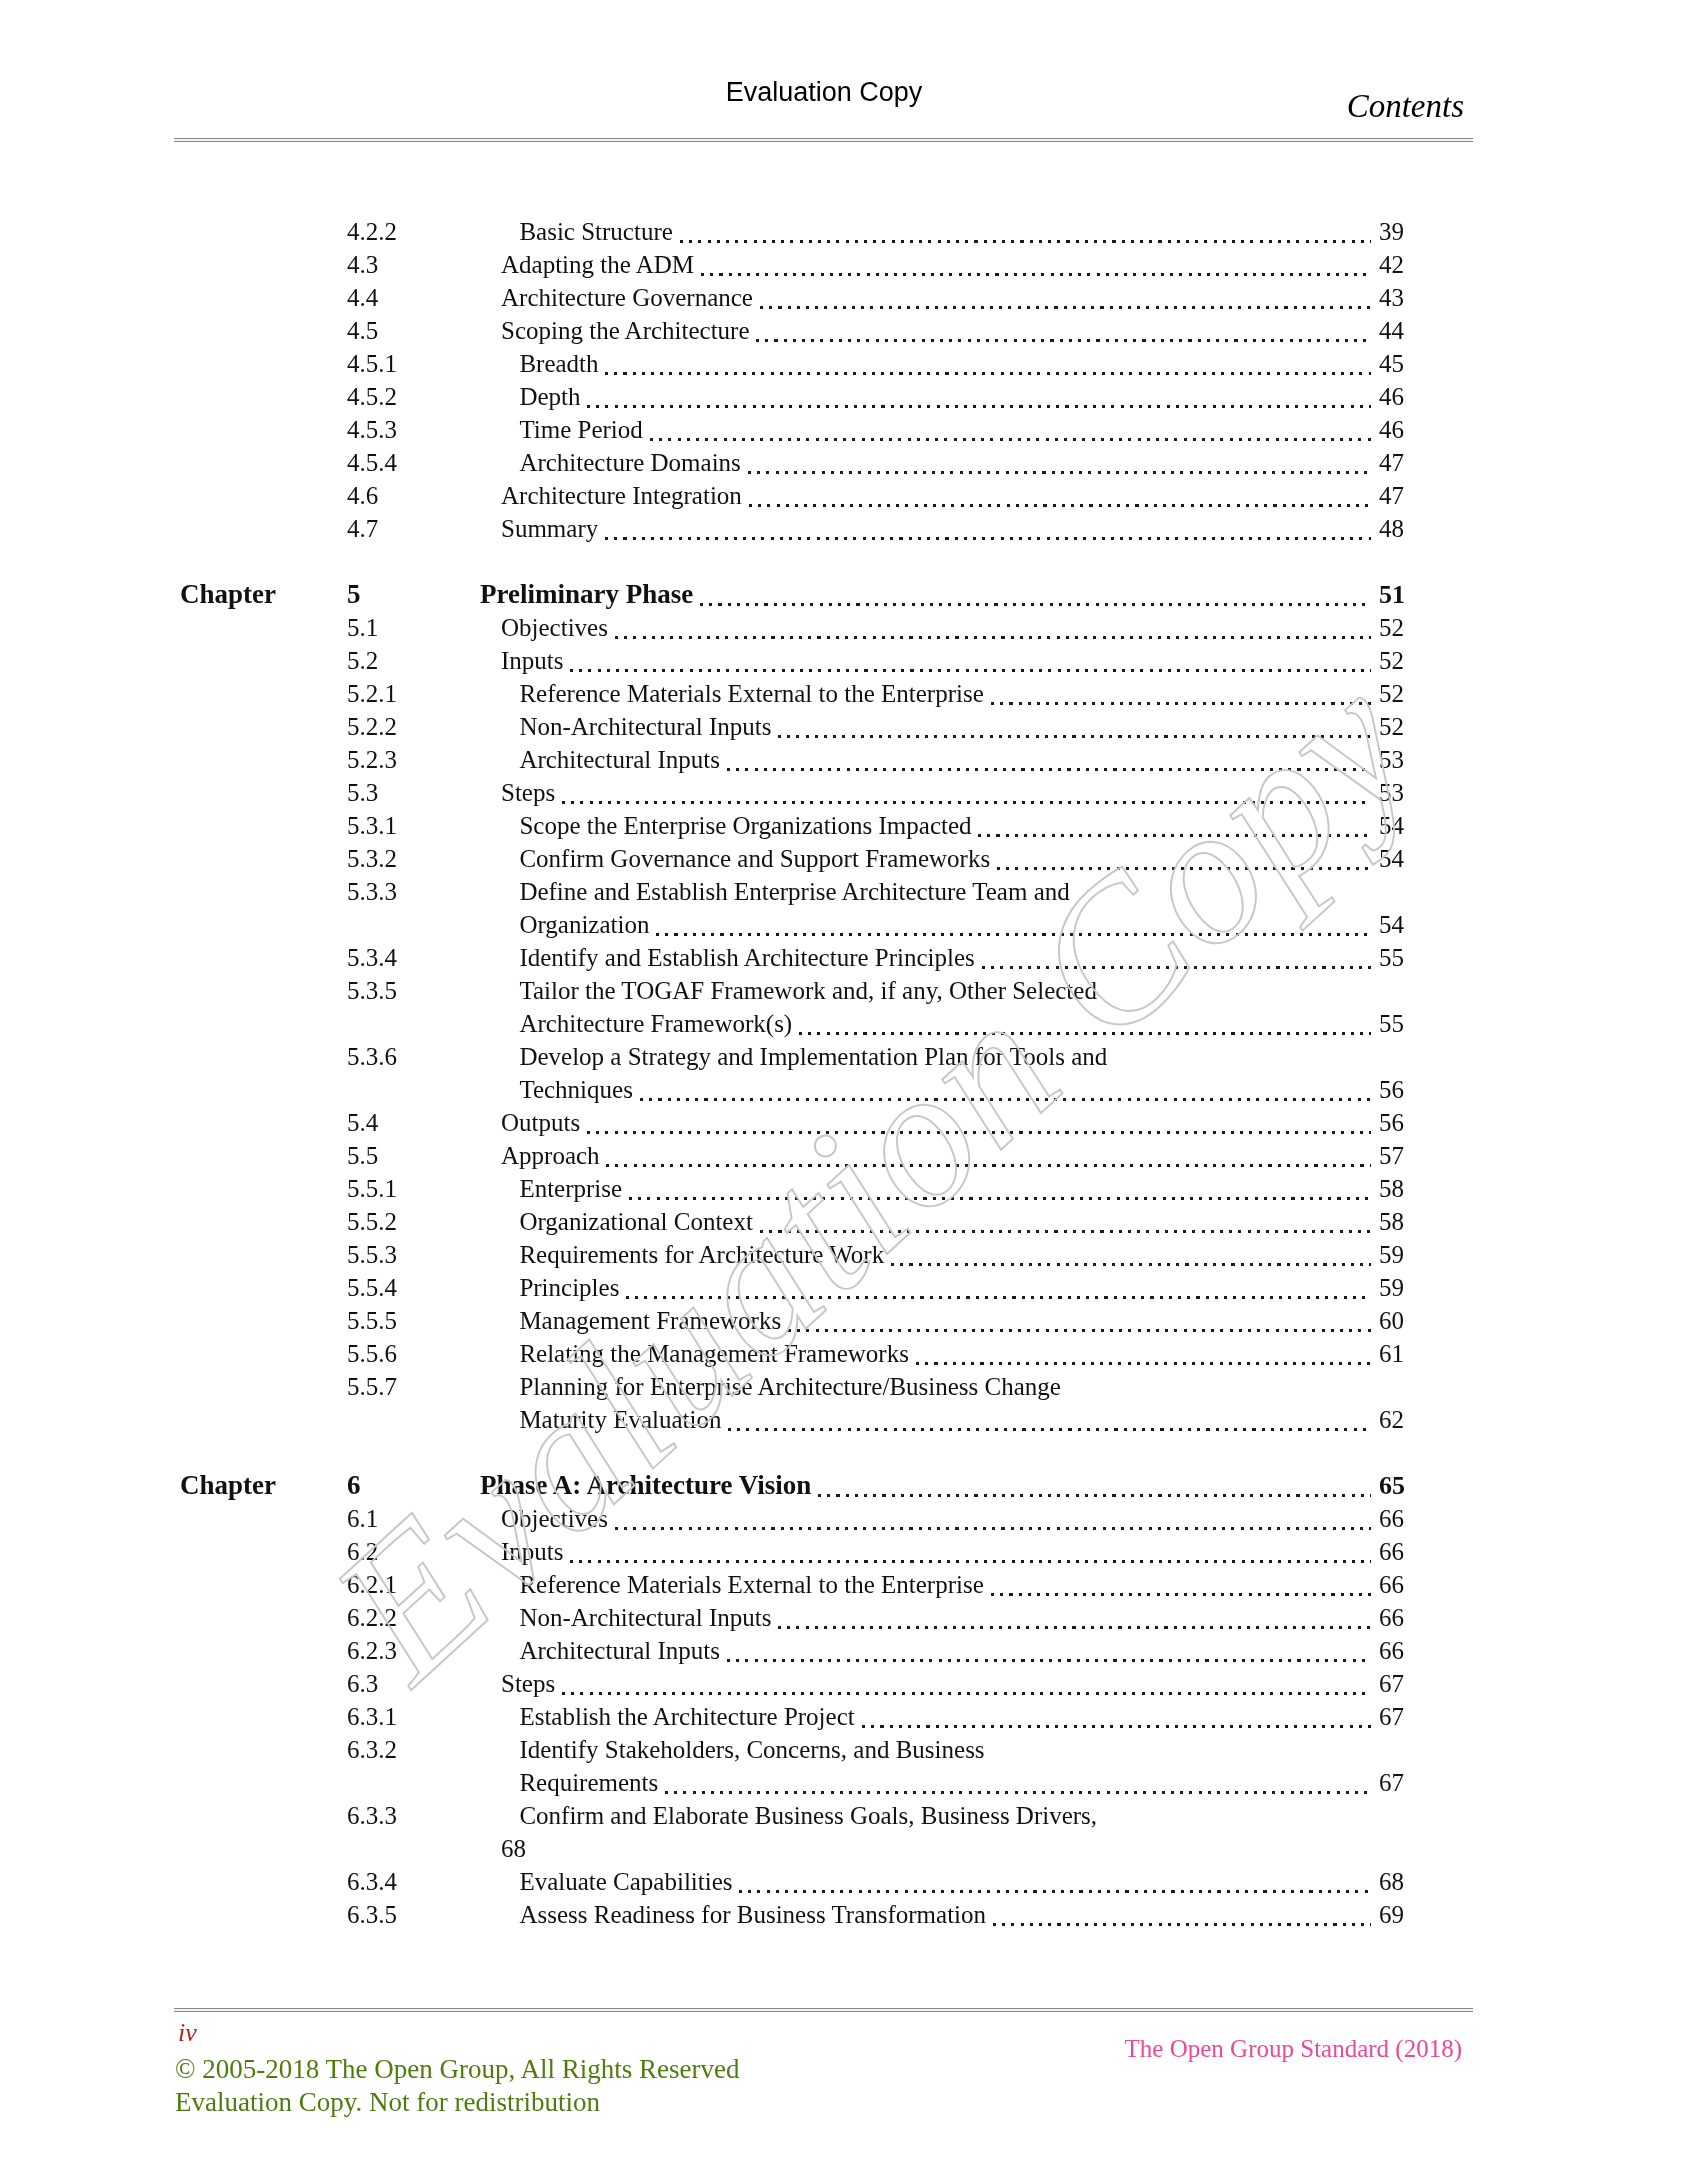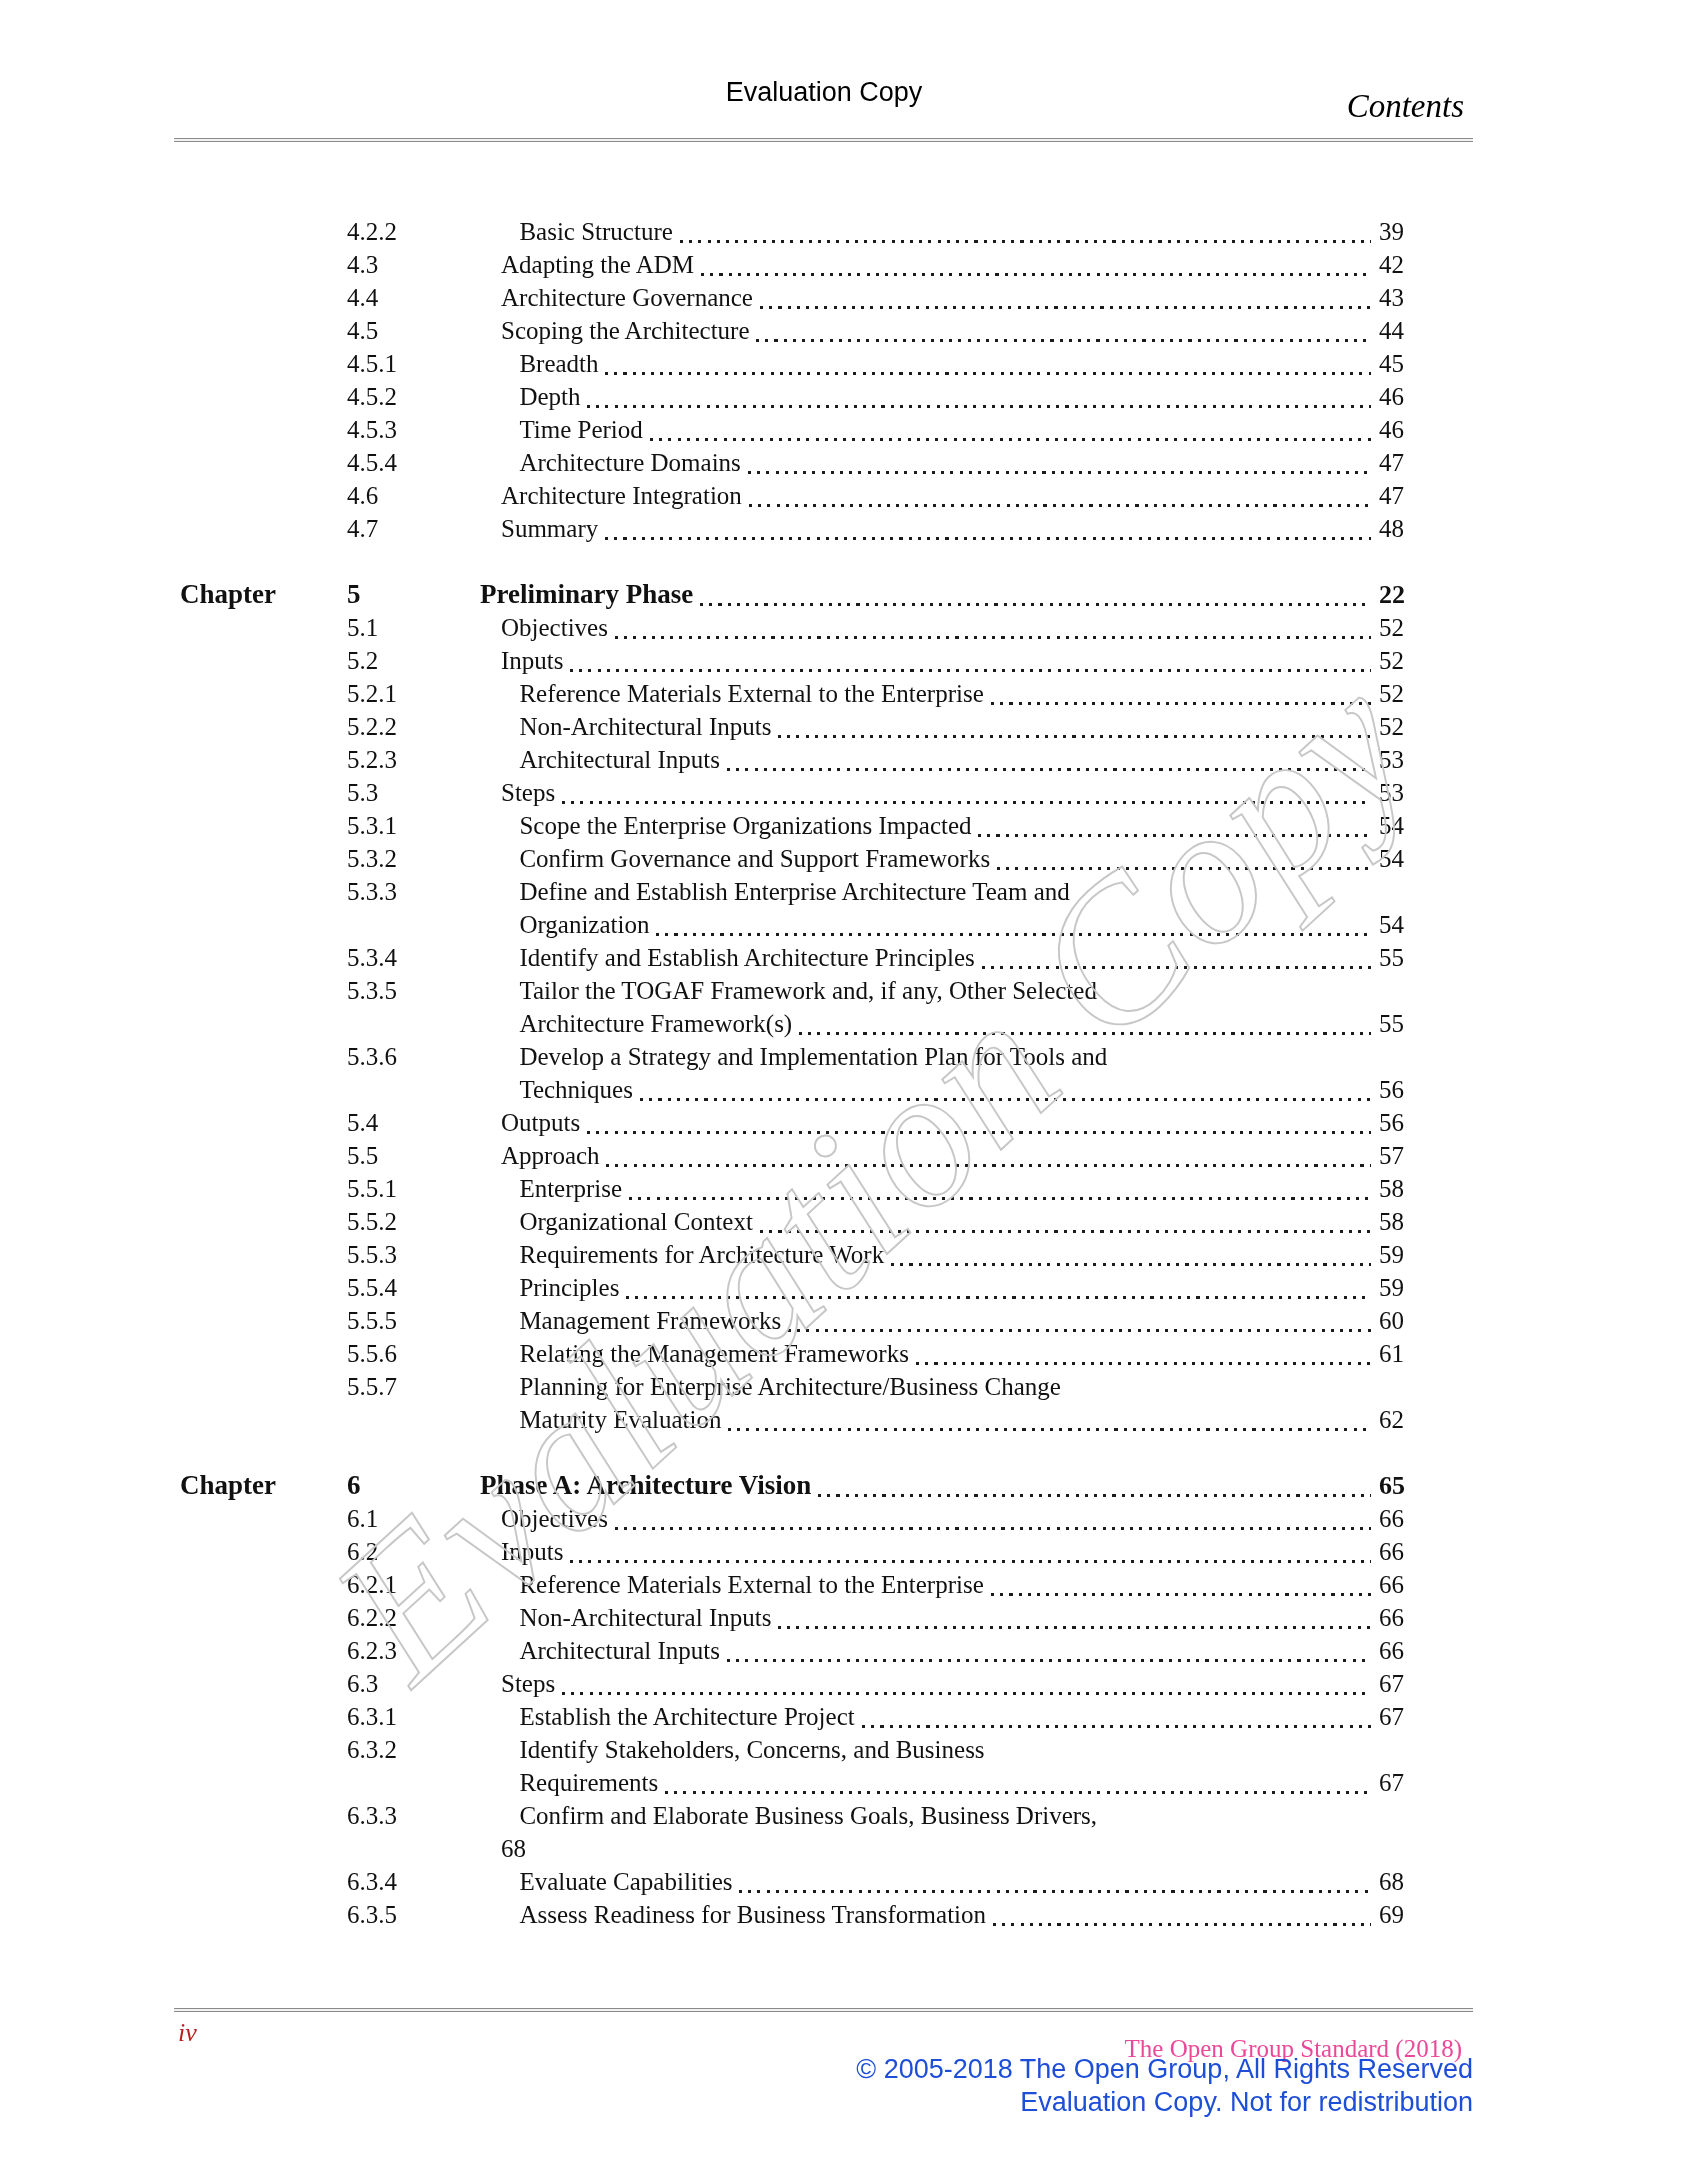--- a/index.html
+++ b/index.html
@@ -56,23 +56,23 @@
   .row.chapter .col-page { font-size:26px; }
 
   
   .ftr-left  {
     position:absolute; left:178px; top:1982px; font-size:26px; color:#b91c1c;font-style:italic;
   }
   .ftr-right {
     position:absolute; right:221px; top:1999px; font-size:25px; color:#ec4899;
   }
   .ftr-copyright, .ftr-eval {
-    position:absolute; left:175px; width:1298px; text-align:right;
-    font-family:Liberation Sans, sans-serif;
-    font-size:27px; color:#1d4ed8;
+    position:absolute; left:175px; width:1298px; text-align:left;
+    font-family:Liberation Serif, serif;
+    font-size:27px; color:#4d7c0f;
   }
   .ftr-copyright { top:2018px; }
   .ftr-eval      { top:2051px; }
 
   
   .watermark {
     position:absolute; left:873px; top:1140px;
     transform:translate(-50%,-50%) rotate(-42.5deg);
     transform-origin:center center;
     font-style:italic; font-size:199px; letter-spacing:1.9px;
@@ -186,21 +186,21 @@
         </div>
         <div class="col-page">48</div>
       </div>
       <div class="row chapter">
         <div class="col-ch">Chapter</div>
         <div class="col-num">5</div>
         <div class="col-body">
           <div class="title">Preliminary Phase</div>
           <div class="leader"></div>
         </div>
-        <div class="col-page">22</div>
+        <div class="col-page">51</div>
       </div>
       <div class="row lvl2">
         <div class="col-ch"></div>
         <div class="col-num">5.1</div>
         <div class="col-body">
           <div class="title">Objectives</div>
           <div class="leader"></div>
         </div>
         <div class="col-page">52</div>
       </div>

